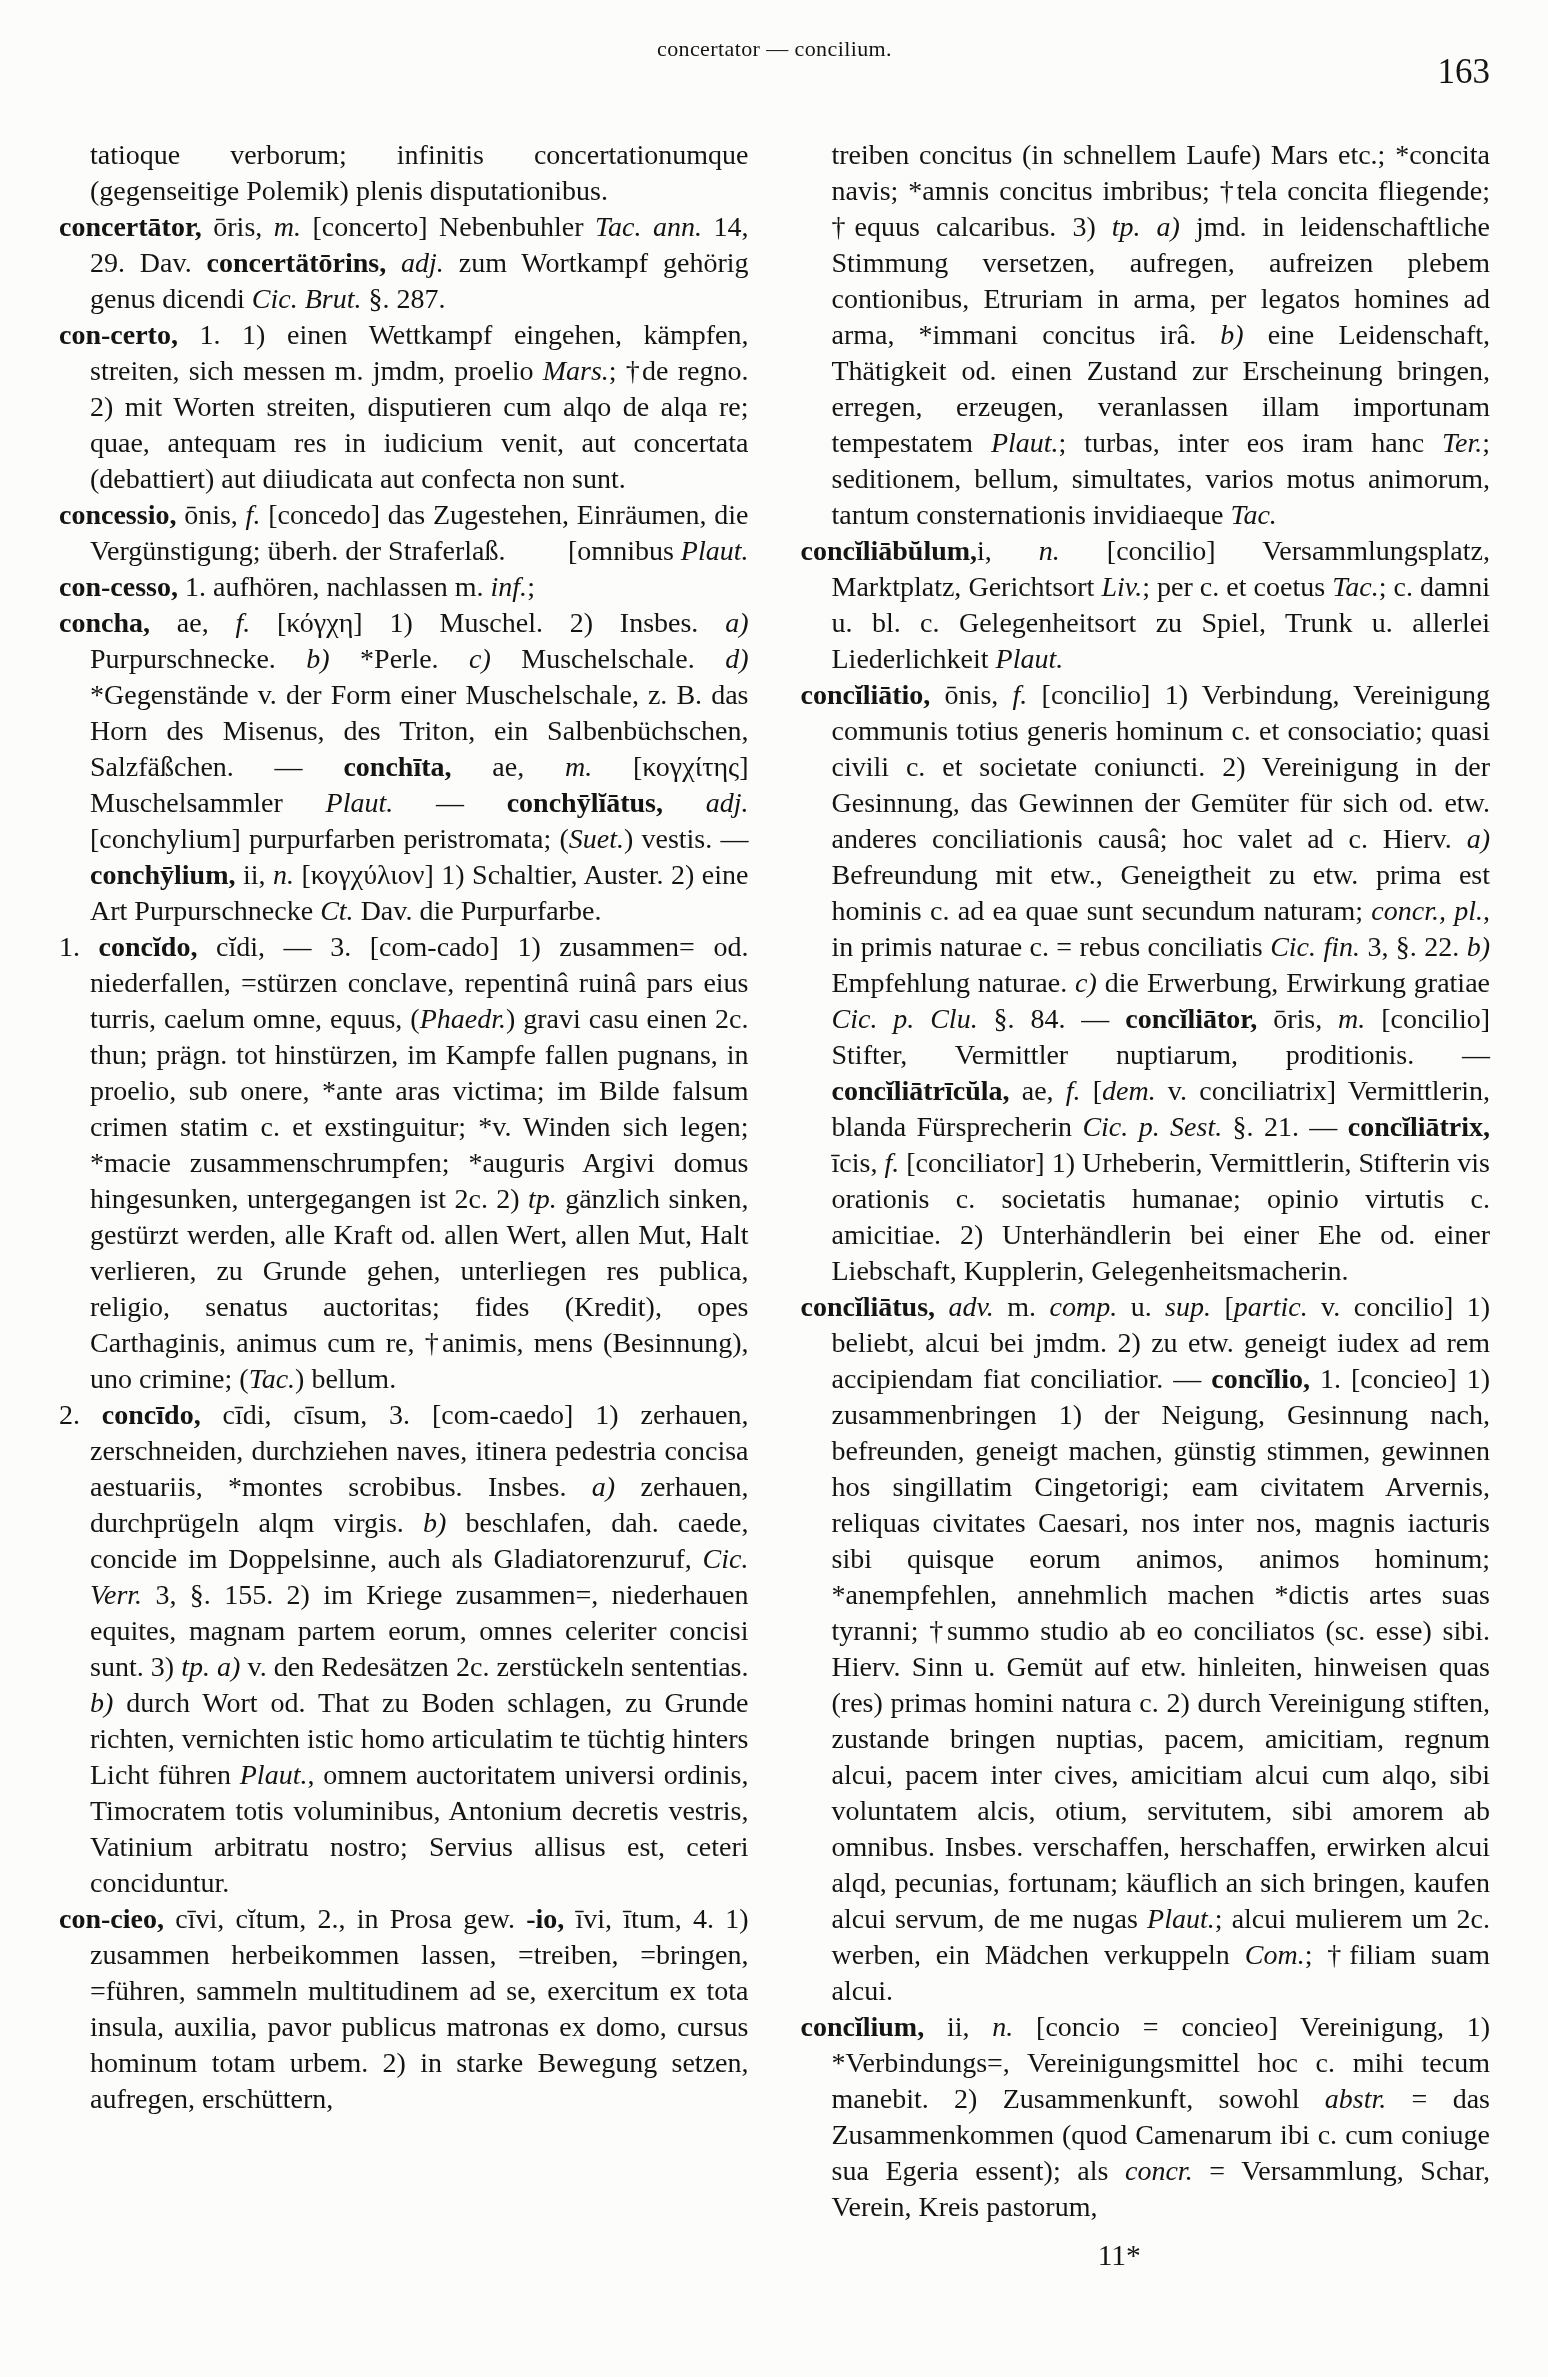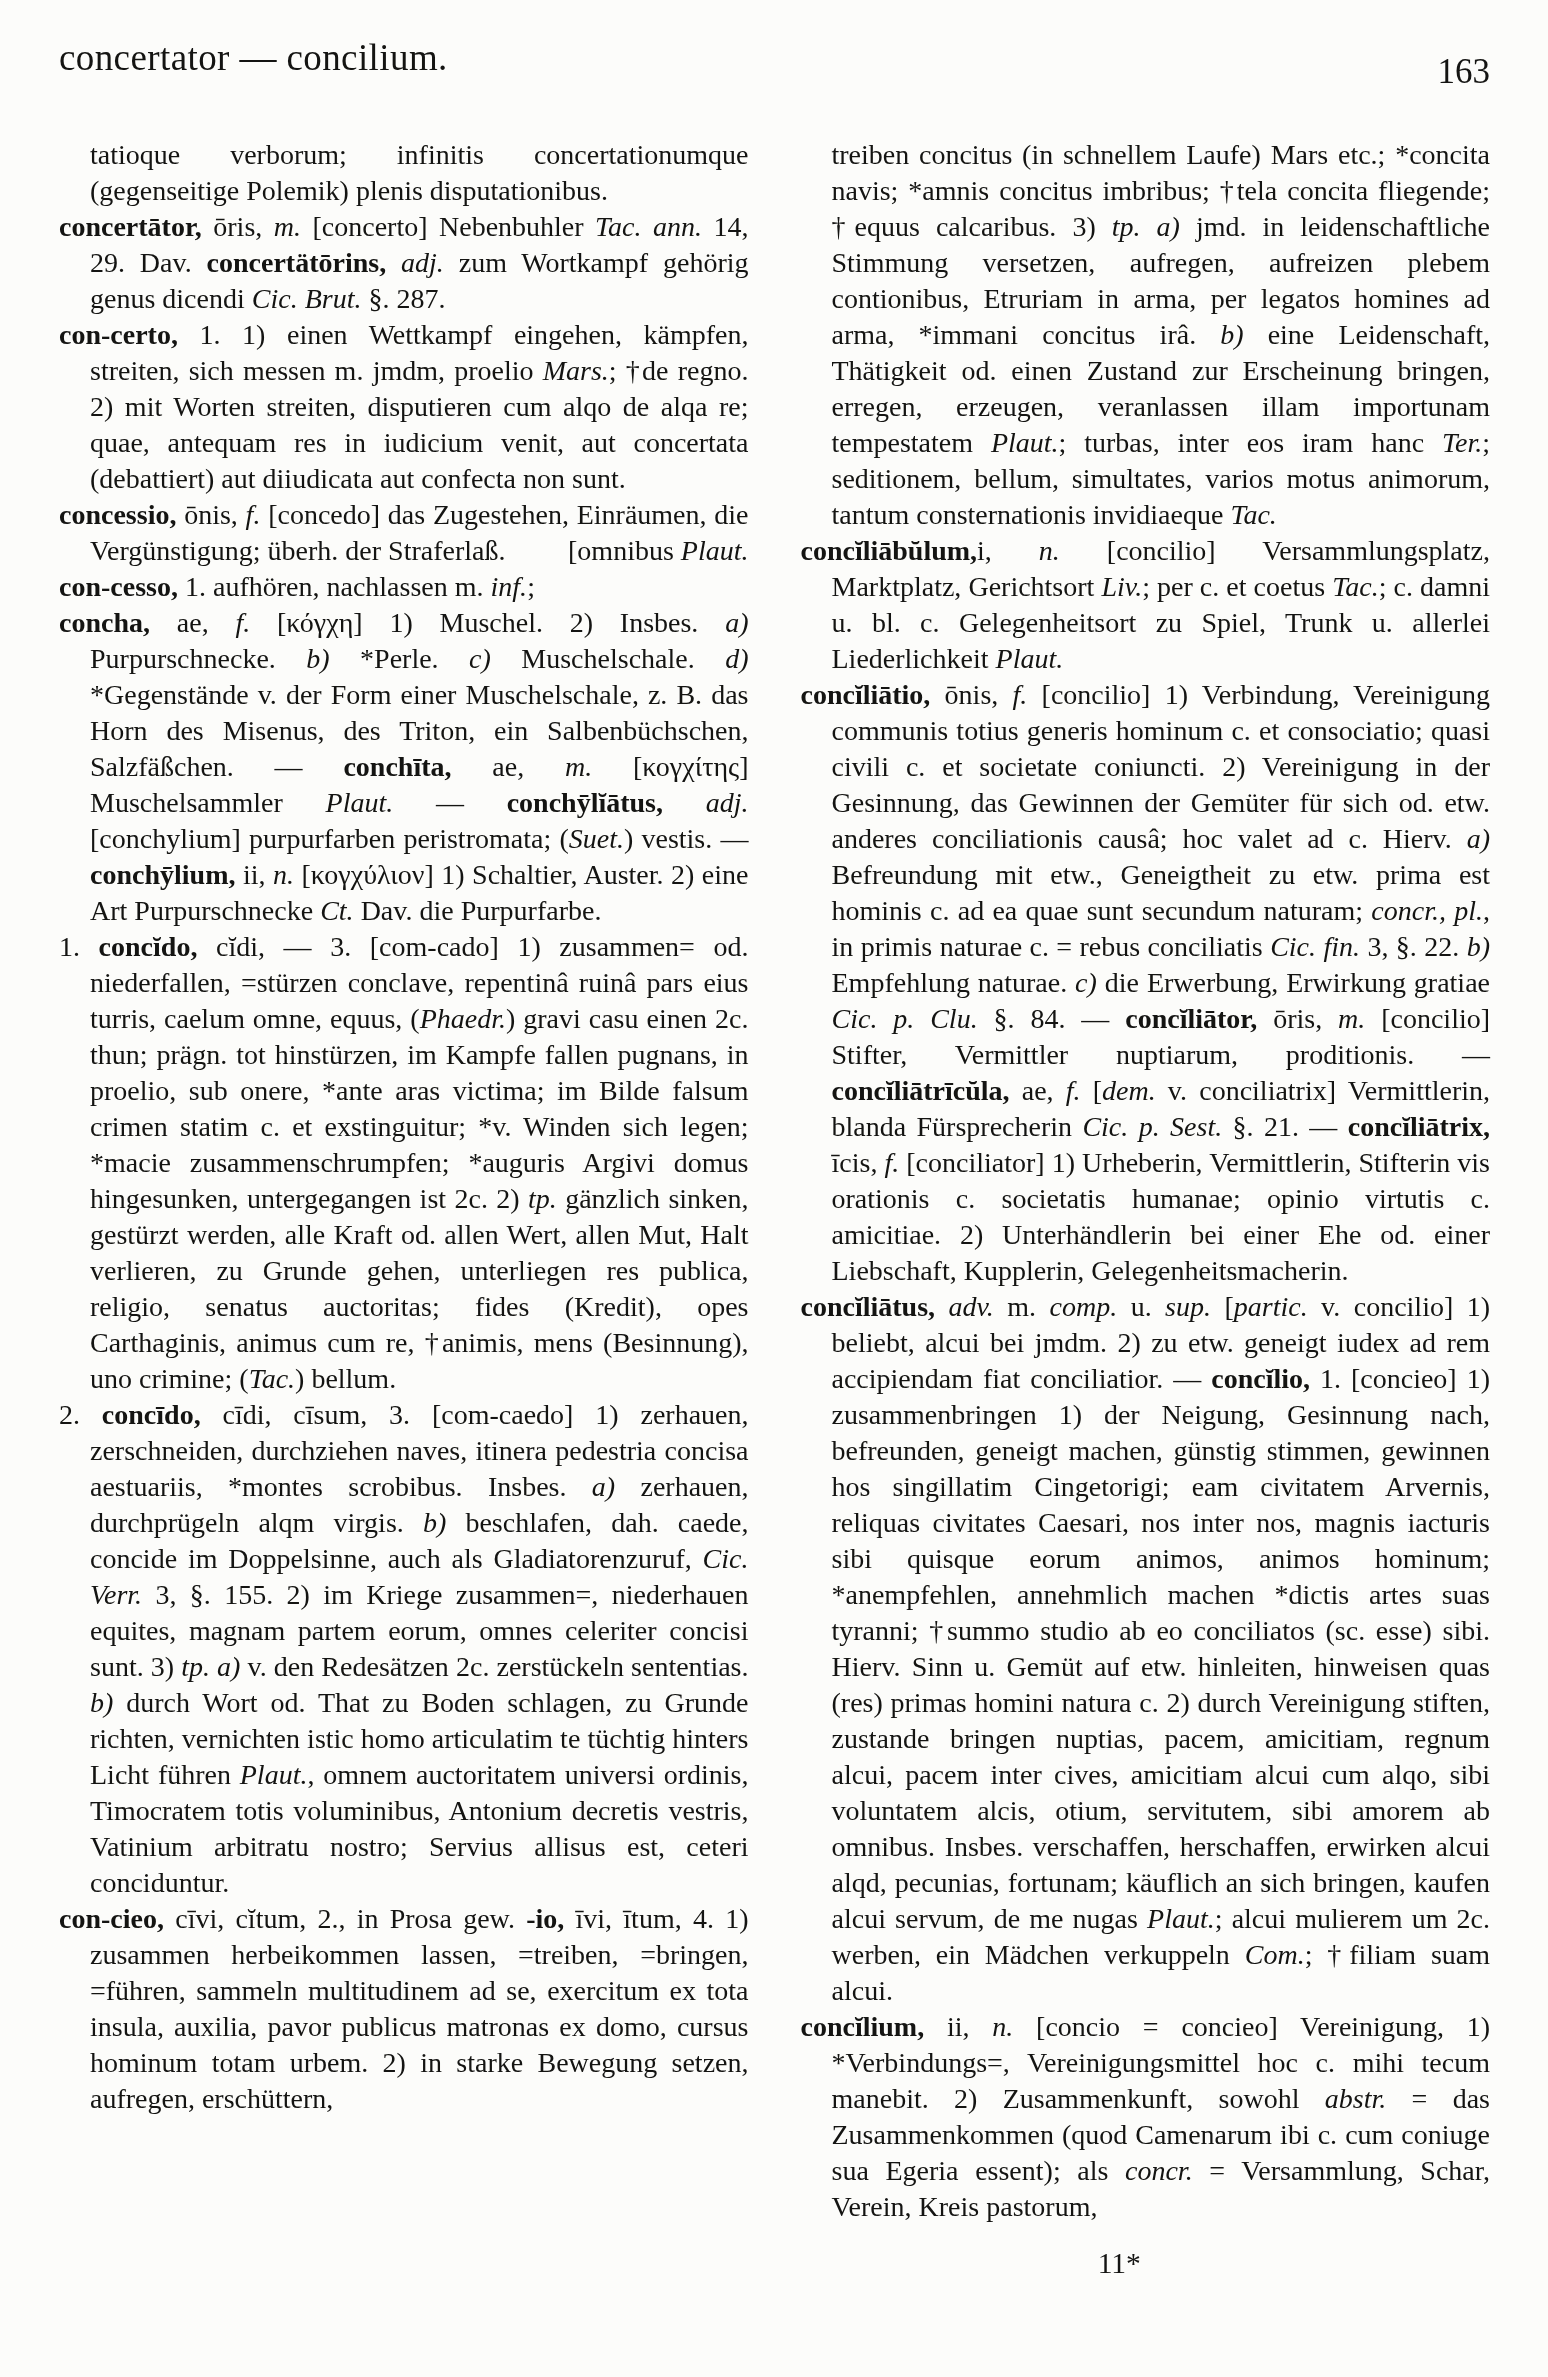--- a/index.html
+++ b/index.html
@@ -14,21 +14,22 @@
     color: #141412;
     font-family: "Liberation Serif", "DejaVu Serif", serif;
     overflow: hidden;
   }
   .page-header {
     position: relative;
     height: 56px;
   }
   .running-title {
     display: block;
-    font-size: 37px;
+    text-align: center;
+    font-size: 22px;
     letter-spacing: 0.4px;
   }
   .page-number {
     position: absolute;
     right: 0;
     top: 16px;
     font-size: 35px;
   }
   .columns {
     display: flex;
@@ -50,21 +51,21 @@
   }
   .col-entries p.entry.cont {
     text-indent: 0;
   }
   .b { font-weight: bold; }
   .i { font-style: italic; }
   .runback { float: right; }
   .signature {
     text-align: center;
     font-size: 29.5px;
-    margin-top: 20px;
+    margin-top: 12px;
     padding-right: 52px;
   }
 </style>
 </head>
 <body>
 
 <div class="page">
   <header class="page-header">
     <span class="running-title">concertator — concilium.</span>
     <span class="page-number">163</span>

